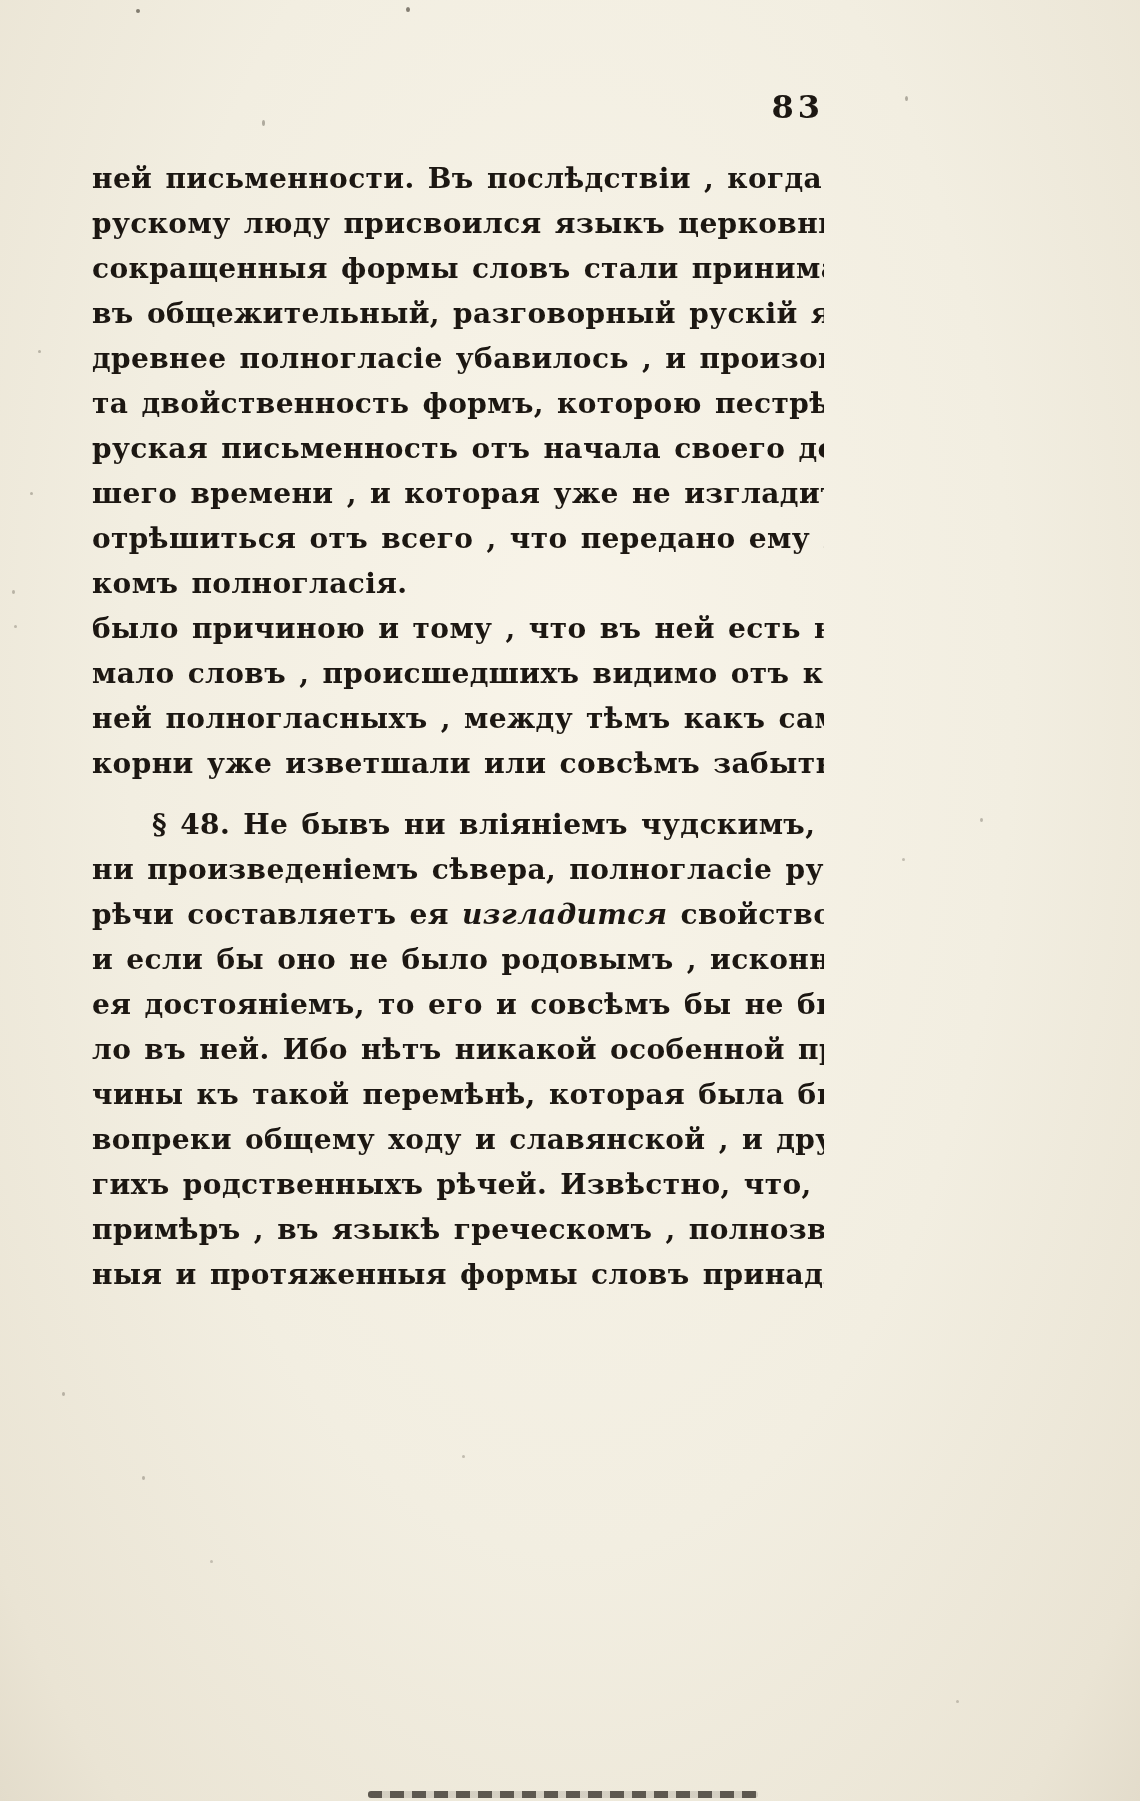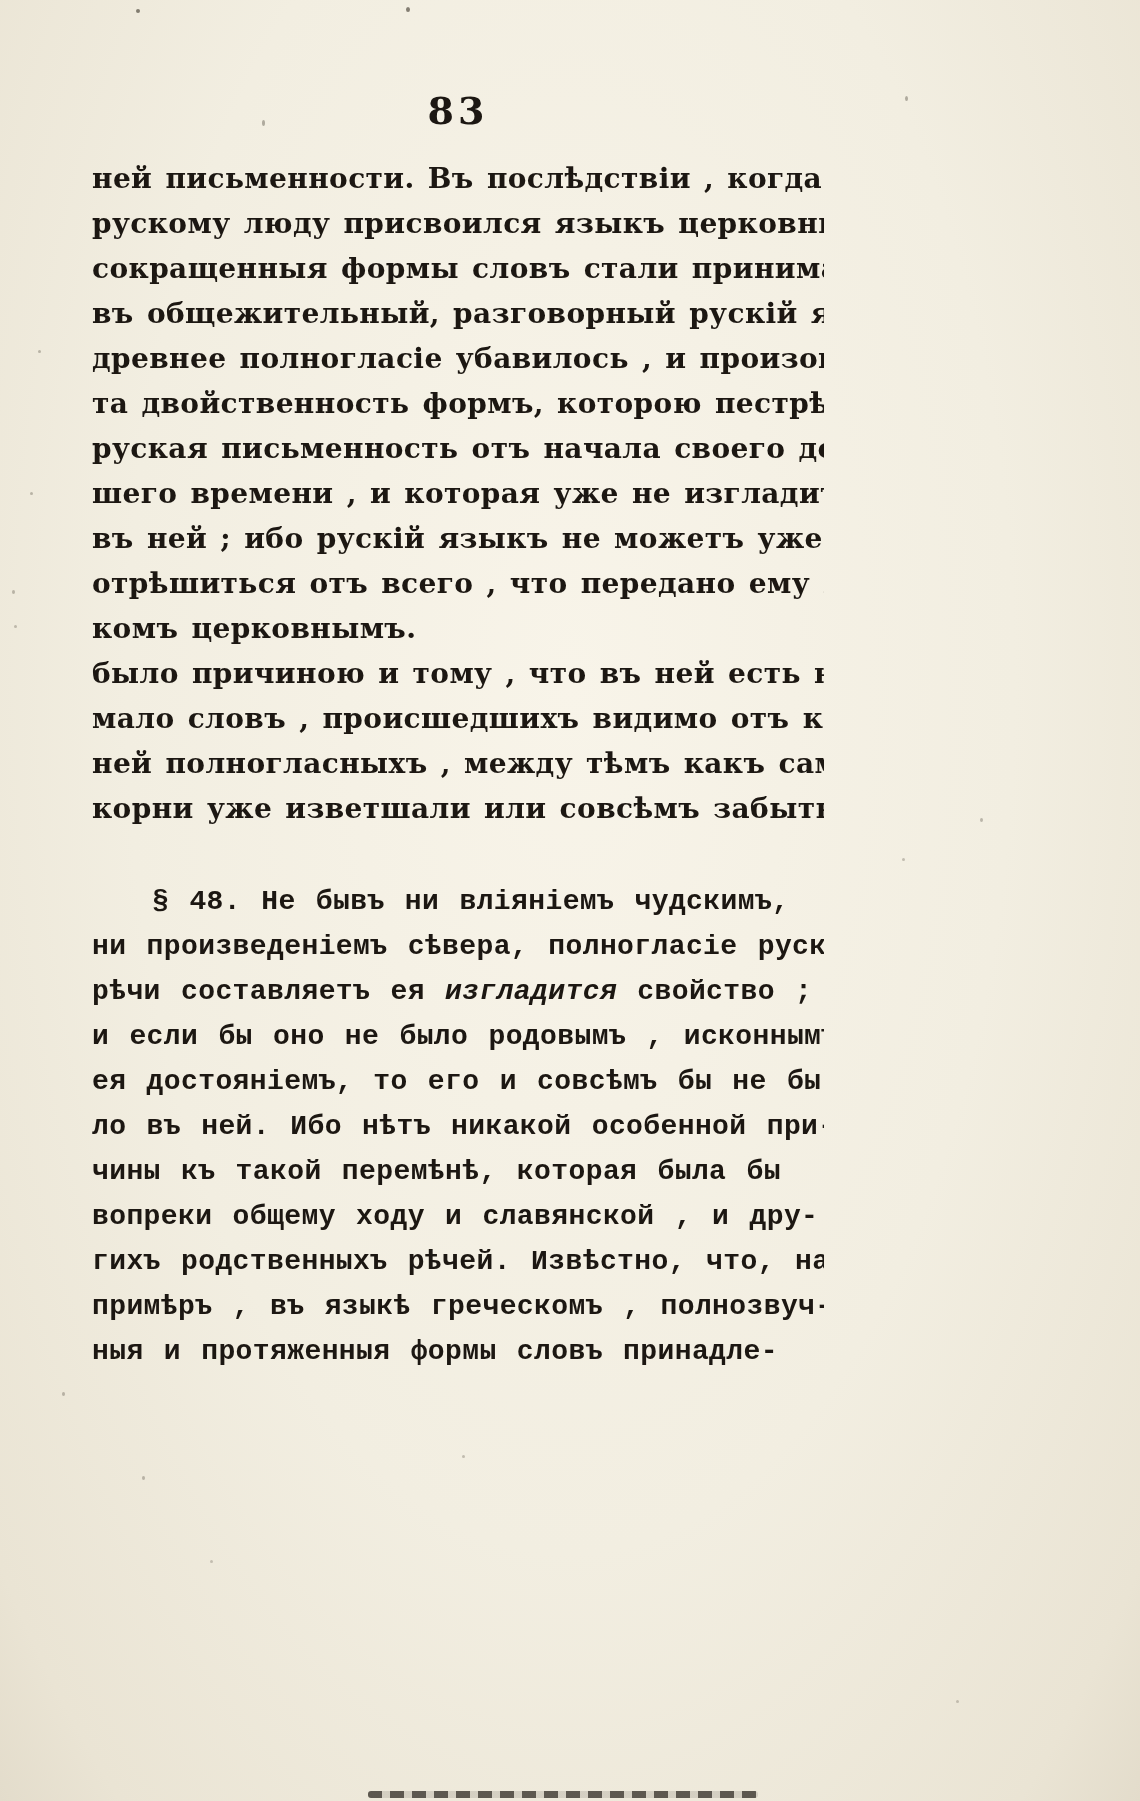--- a/index.html
+++ b/index.html
@@ -19,37 +19,37 @@
     font-family: "DejaVu Serif", "Liberation Serif", serif;
     color: var(--ink);
     overflow: hidden;
   }
 
   .page-number {
     position: absolute;
     top: 88px;
     left: 92px;
     width: 732px;
-    text-align: center;
-    font-size: 38px;
+    text-align: right;
+    font-size: 32px;
     font-weight: bold;
     letter-spacing: 4px;
   }
 
   .text-block {
     position: absolute;
     top: 156px;
     left: 92px;
     width: 732px;
     font-size: 28px;
     font-weight: bold;
   }
 
   .paragraph { margin: 0; }
-  .paragraph.space-before { margin-top: 48px; font-family: Liberation Mono, monospace; }
+  .paragraph.space-before { margin-top: 16px; }
 
   .line {
     height: 45px;
     line-height: 45px;
     letter-spacing: 0.4px;
     word-spacing: 3px;
     text-align: justify;
     text-align-last: justify;
     overflow: hidden;
     white-space: nowrap;
@@ -94,23 +94,22 @@
   <div class="text-block">
       <div class="paragraph">
         <div class="line justify">ней письменности.  Въ послѣдствіи , когда</div>
         <div class="line justify">рускому люду присвоился языкъ церковный, и</div>
         <div class="line justify">сокращенныя формы словъ стали приниматься</div>
         <div class="line justify">въ общежительный, разговорный рускій языкъ:</div>
         <div class="line justify">древнее полногласіе убавилось ,  и  произошла</div>
         <div class="line justify">та двойственность формъ, которою пестрѣетъ</div>
         <div class="line justify">руская письменность отъ начала своего  до на-</div>
         <div class="line justify">шего времени ,  и  которая  уже  не  изгладится</div>
-        <div class="line justify">въ ней ;  ибо  рускій  языкъ  не  можетъ  уже</div>
         <div class="line justify">отрѣшиться отъ всего , что передано ему язы-</div>
-        <div class="line flush">комъ церковнымъ.</div>
+        <div class="line flush">комъ полногласія.</div>
       </div>
       <div class="paragraph">
         <div class="line justify">было причиною и тому , что въ ней есть не</div>
         <div class="line justify">мало словъ , происшедшихъ видимо отъ кор-</div>
         <div class="line justify">ней полногласныхъ , между тѣмъ какъ самые</div>
         <div class="line flush">корни уже изветшали или совсѣмъ забыты.</div>
       </div>
       <div class="paragraph space-before">
         <div class="line justify indent">§ 48.  Не бывъ ни вліяніемъ  чудскимъ,</div>
         <div class="line justify">ни произведеніемъ сѣвера, полногласіе руской</div>

